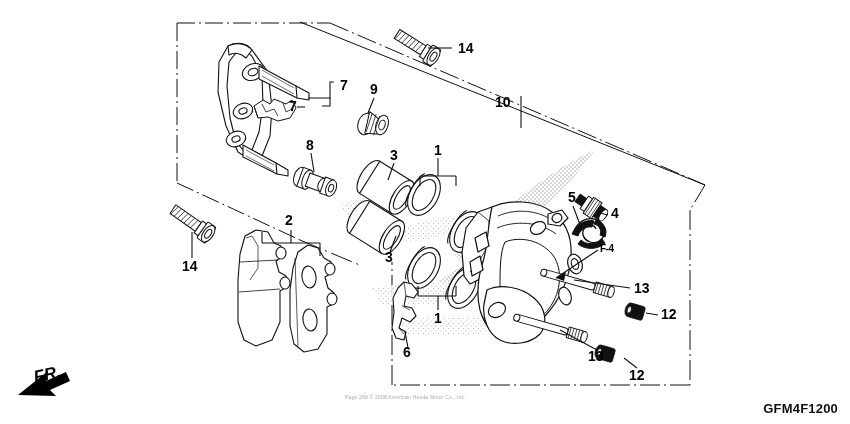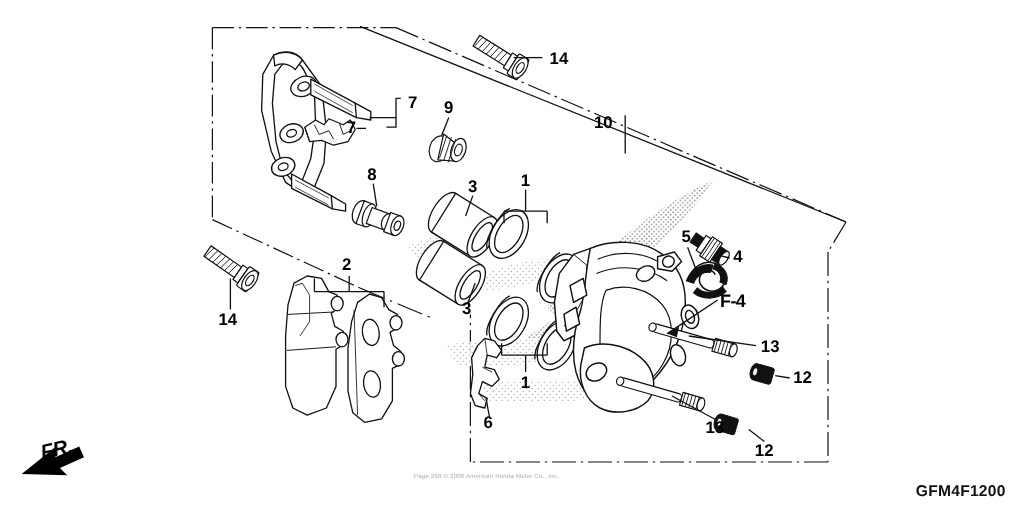--- a/index.html
+++ b/index.html
@@ -61,21 +61,21 @@
     font-style: italic;
     color: #000;
     transform: rotate(-12deg);
     transform-origin: left top;
   }
   .f4-label {
     position: absolute;
     left: 600px;
     top: 243px;
     font-family: "Liberation Sans", sans-serif;
-    font-size: 15px;
+    font-size: 10px;
     font-weight: bold;
     color: #000;
     letter-spacing: -0.5px;
   }
 </style>
 </head>
 <body>
 
 <div id="page">
 

